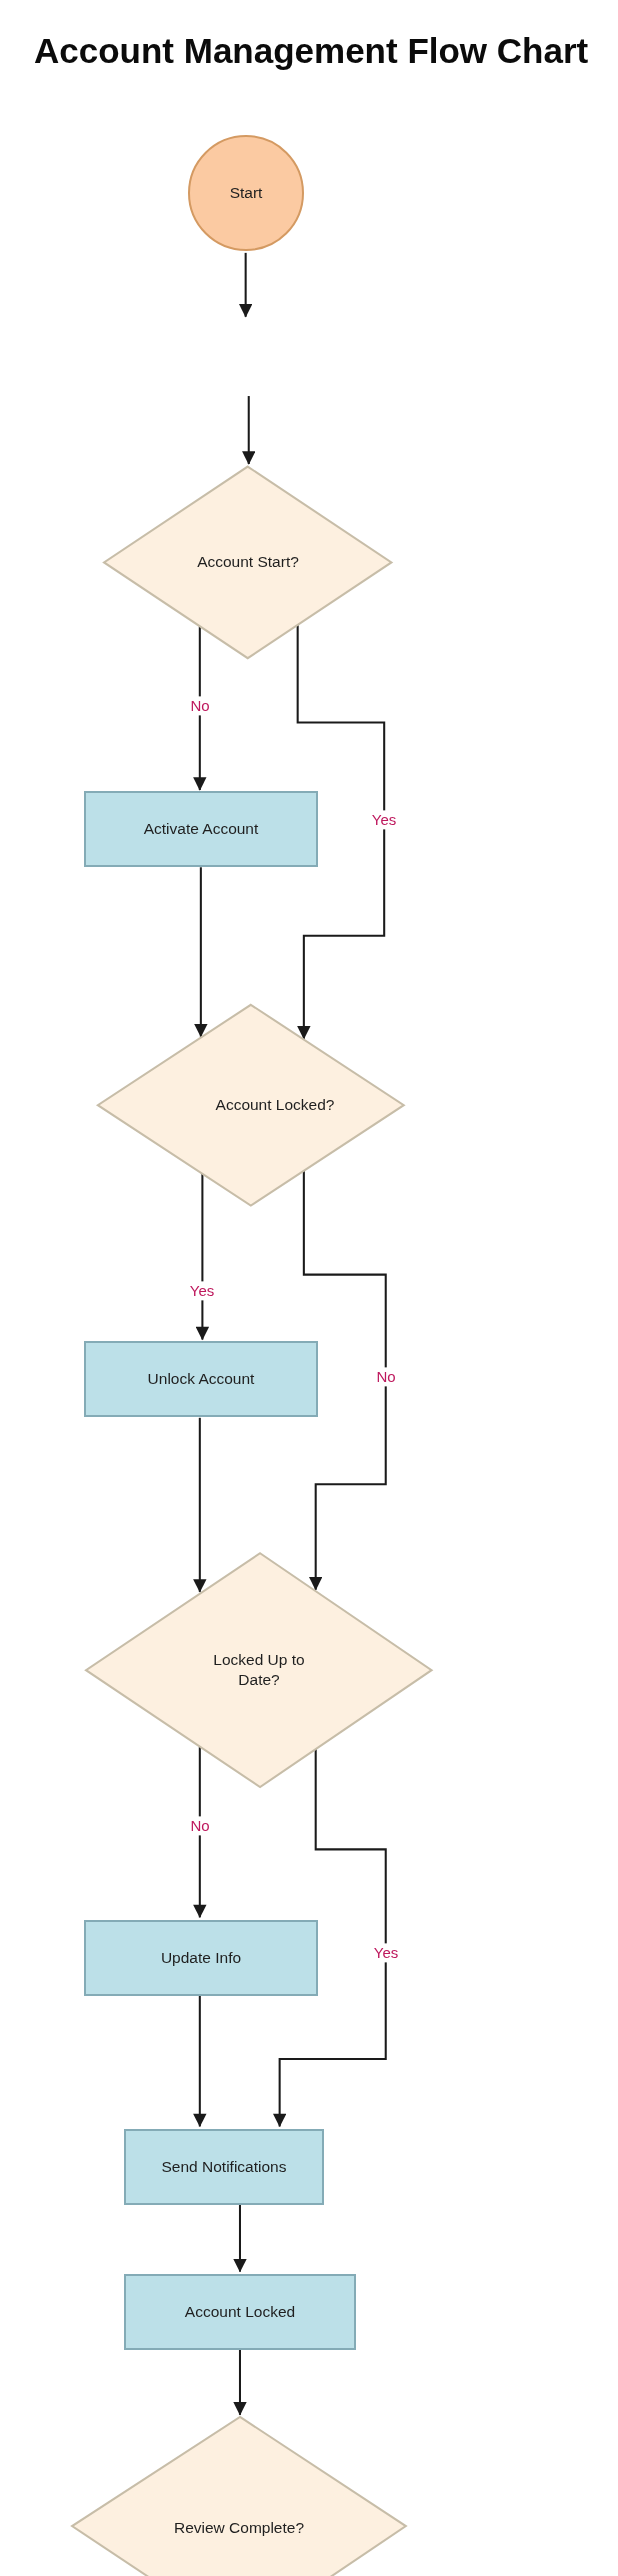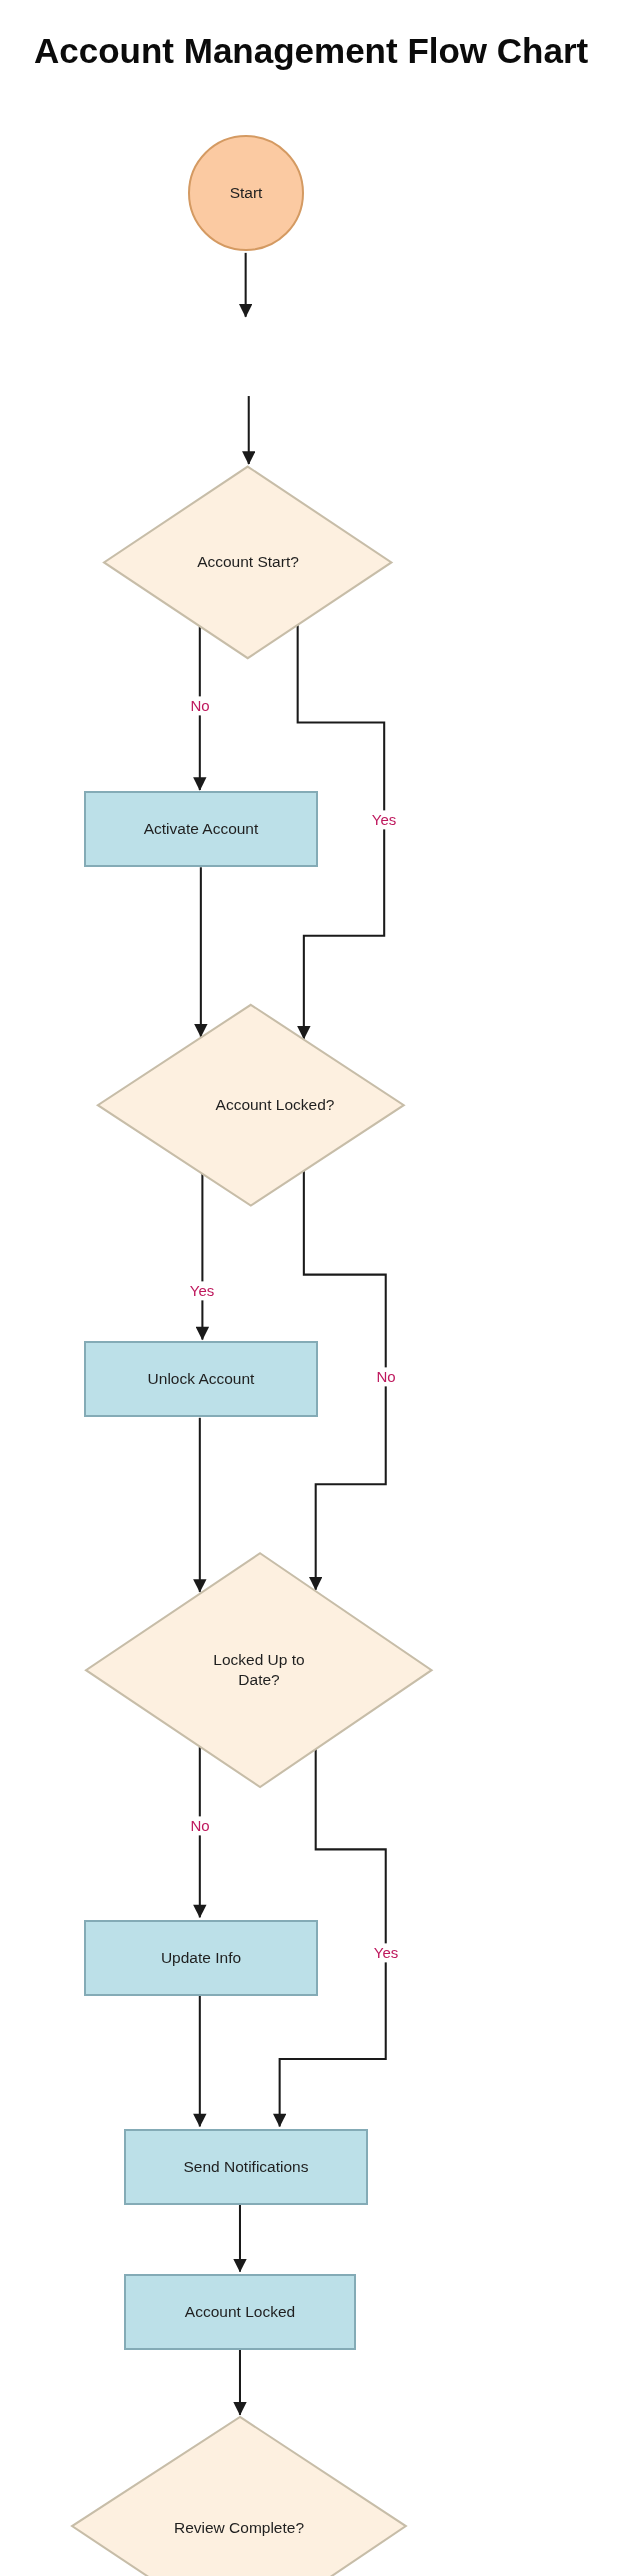--- a/index.html
+++ b/index.html
@@ -130,21 +130,21 @@
     <polygon class="decision" points="487,1950 784,2145 487,2340 190,2145"></polygon>
     <polygon class="decision" points="505,3015 838,3242 505,3469 167,3242"></polygon>
     <polygon class="decision" points="466,4692 788,4904 466,5121 140,4904"></polygon>
   </svg>
 
   <div class="node terminator" style="left:188px; top:135px;">Start</div>
 
   <div class="node process" style="left:84px; top:791px;">Activate Account</div>
   <div class="node process" style="left:84px; top:1341px;">Unlock Account</div>
   <div class="node process" style="left:84px; top:1920px;">Update Info</div>
-  <div class="node process" style="left:124px; top:2129px; width:244px;">Send Notifications</div>
+  <div class="node process" style="left:124px; top:2129px; width:200px;">Send Notifications</div>
   <div class="node process" style="left:124px; top:2274px; width:232px;">Account Locked</div>
 
   <div class="dlabel" style="left:248px; top:562px;">Account Start?</div>
   <div class="dlabel" style="left:251px; top:1105px;margin-left:24px;">Account Locked?</div>
   <div class="dlabel" style="left:259px; top:1670px;">Locked Up to
 Date?</div>
   <div class="dlabel" style="left:239px; top:2528px;">Review Complete?</div>
 
   <div class="elabel" style="left:200px; top:706px;">No</div>
   <div class="elabel" style="left:384px; top:820px;">Yes</div>

